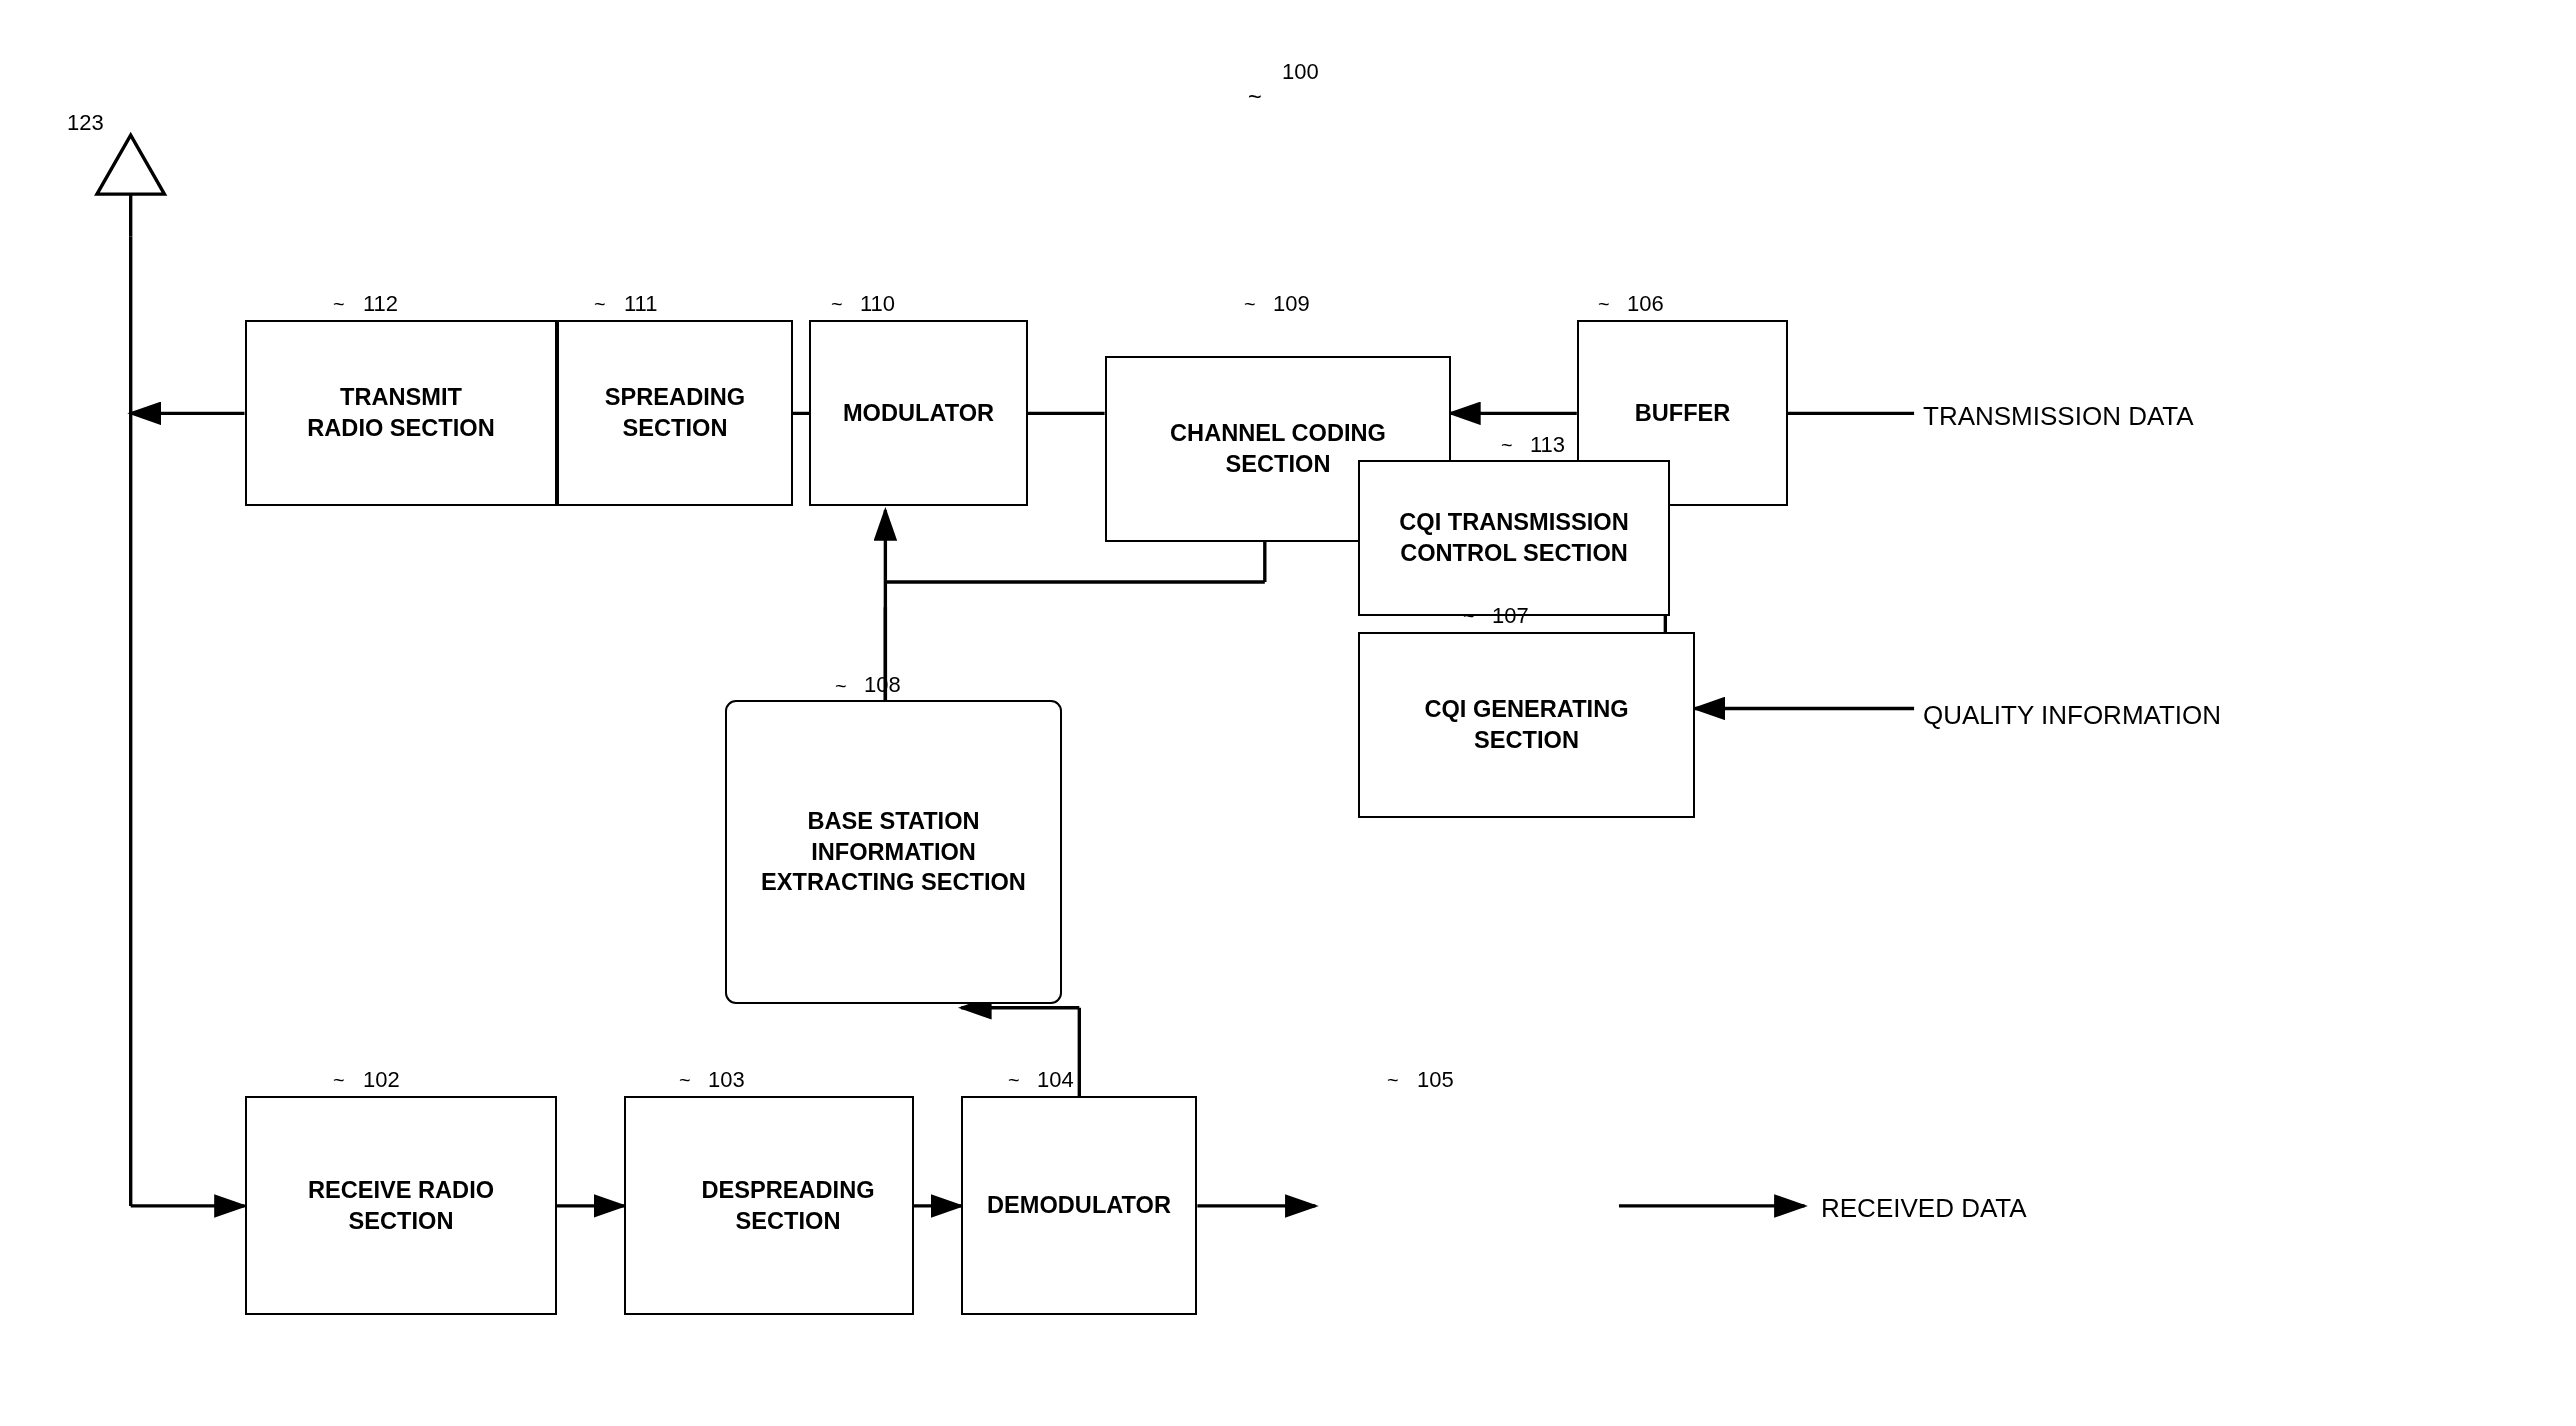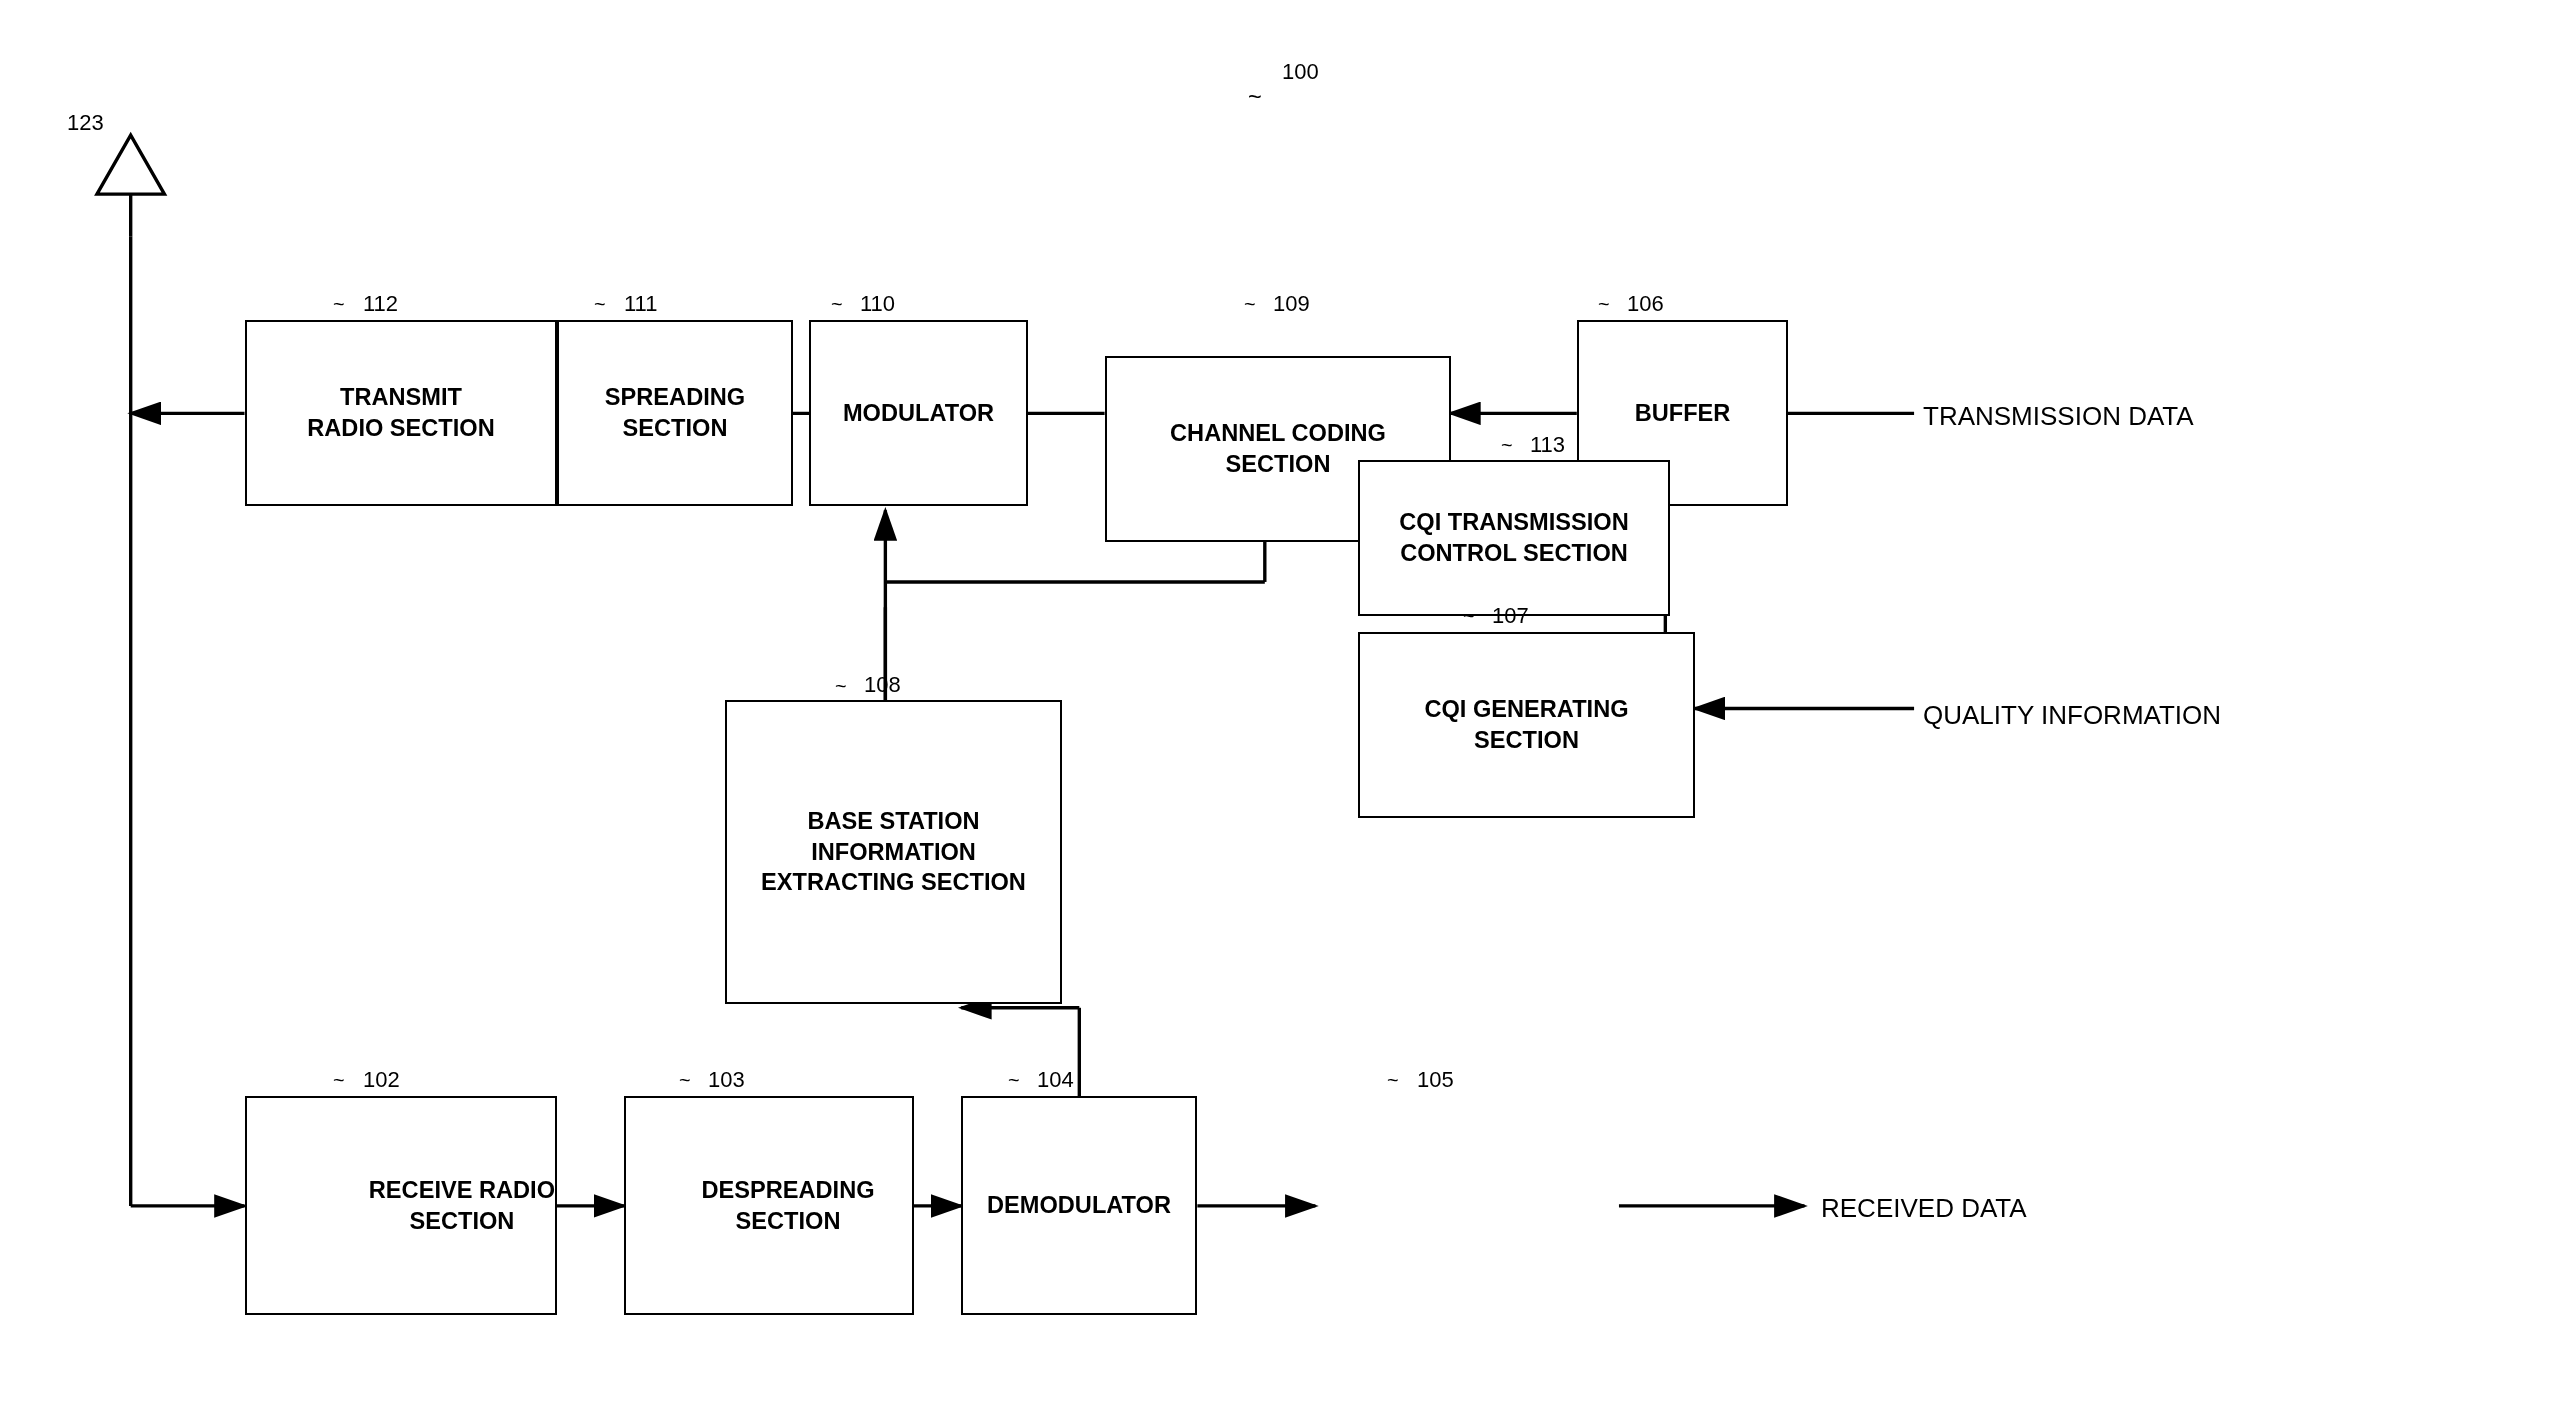--- a/index.html
+++ b/index.html
@@ -156,27 +156,27 @@
   <div style="position:absolute; left:1501px; top:434px; font-size:20px;">~</div>
 
   <div class="block" style="left:1358px; top:632px; width:337px; height:186px;">
     <span>CQI GENERATING<br>SECTION</span>
   </div>
   <div class="ref-num" style="left:1492px; top:603px;">107</div>
   <div style="position:absolute; left:1463px; top:605px; font-size:20px;">~</div>
 
   <div class="label" style="left:1923px; top:700px;">QUALITY INFORMATION</div>
 
-  <div class="block" style="left:725px; top:700px; width:337px; height:304px;">
+  <div class="block" style="left:725px; top:700px; width:337px; height:304px;border-radius:11px;">
     <span>BASE STATION<br>INFORMATION<br>EXTRACTING SECTION</span>
   </div>
   <div class="ref-num" style="left:864px; top:672px;">108</div>
   <div style="position:absolute; left:835px; top:675px; font-size:20px;">~</div>
 
-  <div class="block" style="left:245px; top:1096px; width:312px; height:219px;justify-content:flex-end;">
+  <div class="block" style="left:245px; top:1096px; width:312px; height:219px;">
     <span>RECEIVE RADIO<br>SECTION</span>
   </div>
   <div class="ref-num" style="left:363px; top:1067px;">102</div>
   <div style="position:absolute; left:333px; top:1069px; font-size:20px;">~</div>
 
   <div class="block" style="left:624px; top:1096px; width:290px; height:219px;padding-left:38px;">
     <span>DESPREADING<br>SECTION</span>
   </div>
   <div class="ref-num" style="left:708px; top:1067px;">103</div>
   <div style="position:absolute; left:679px; top:1069px; font-size:20px;">~</div>

